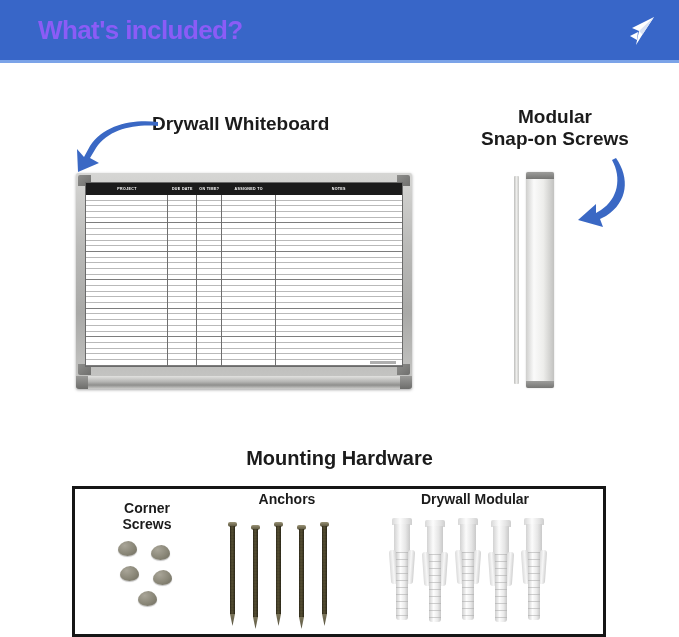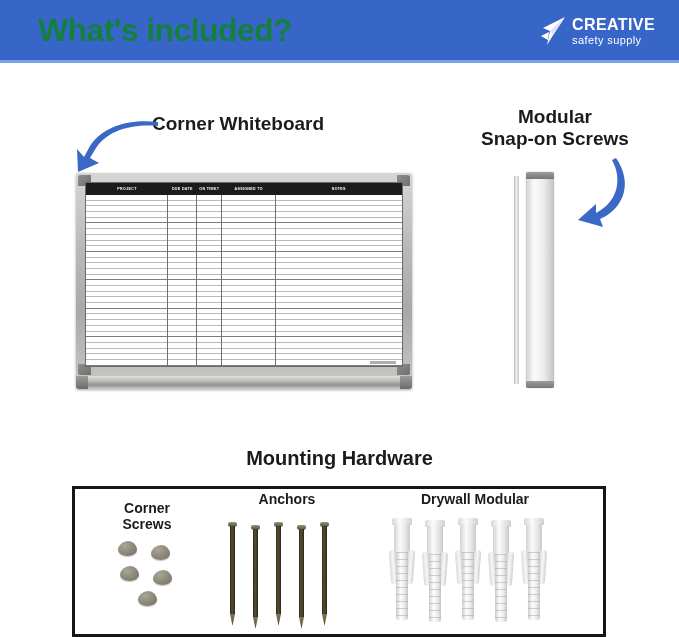--- a/index.html
+++ b/index.html
@@ -13,21 +13,21 @@
   #header-bar{
     position:absolute;left:0;top:0;width:679px;height:60px;
     background:#3866c8;
   }
   #header-underline{
     position:absolute;left:0;top:60px;width:679px;height:3px;
     background:#7ba3e8;
   }
   #page-title{
     position:absolute;left:38px;top:14px;
-    color:#15803d;font-size:32px;font-weight:bold;
+    color:#8b5cf6;font-size:26px;font-weight:bold;
     letter-spacing:-0.6px;line-height:33px;
     white-space:nowrap;
   }
 
   
   #brand-logo{
     position:absolute;right:24px;top:14px;height:34px;
     display:flex;align-items:center;gap:6px;
   }
   #brand-mark{width:26px;height:30px;flex:0 0 auto;}
@@ -212,27 +212,23 @@
 <div id="header-underline"></div>
 
 <div id="page-title">What's included?</div>
 
 <div id="brand-logo">
   <svg id="brand-mark" viewBox="0 0 26 30">
     <path d="M25 1 L3 12 L10 15 L7 29 L13.5 18.5 L25 1 Z" fill="#ffffff"></path>
     <path d="M25 1 L10 15 L13.5 18.5 Z" fill="#d9e2f5"></path>
     <path d="M1 20 L9 16 L8 24 Z" fill="#ffffff"></path>
   </svg>
-  <div id="brand-wordmark">
-    <span id="brand-name">CREATIVE</span>
-    <span id="brand-tagline">safety supply</span>
-  </div>
 </div>
 
-<div class="callout-label" id="label-whiteboard">Corner Whiteboard</div>
+<div class="callout-label" id="label-whiteboard">Drywall Whiteboard</div>
 
 <svg class="arrow-svg" id="arrow-whiteboard" viewBox="0 0 94 60">
   <path d="M90 6 C66 3, 36 8, 22 30 L16 41 L9 33 L10 56 L31 47 L22 42 L28 32 C41 13, 66 8, 90 10 Z" fill="#3a68c4"></path>
 </svg>
 
 <div class="callout-label" id="label-shelf">Modular
 Snap-on Screws</div>
 
 <svg class="arrow-svg" id="arrow-shelf" viewBox="0 0 78 72">
   <path d="M60 2 C74 22, 72 46, 50 60 L44 63 L47 71 L22 64 L40 48 L40 57 L45 54 C62 43, 66 22, 56 4 Z" fill="#3a68c4"></path>

